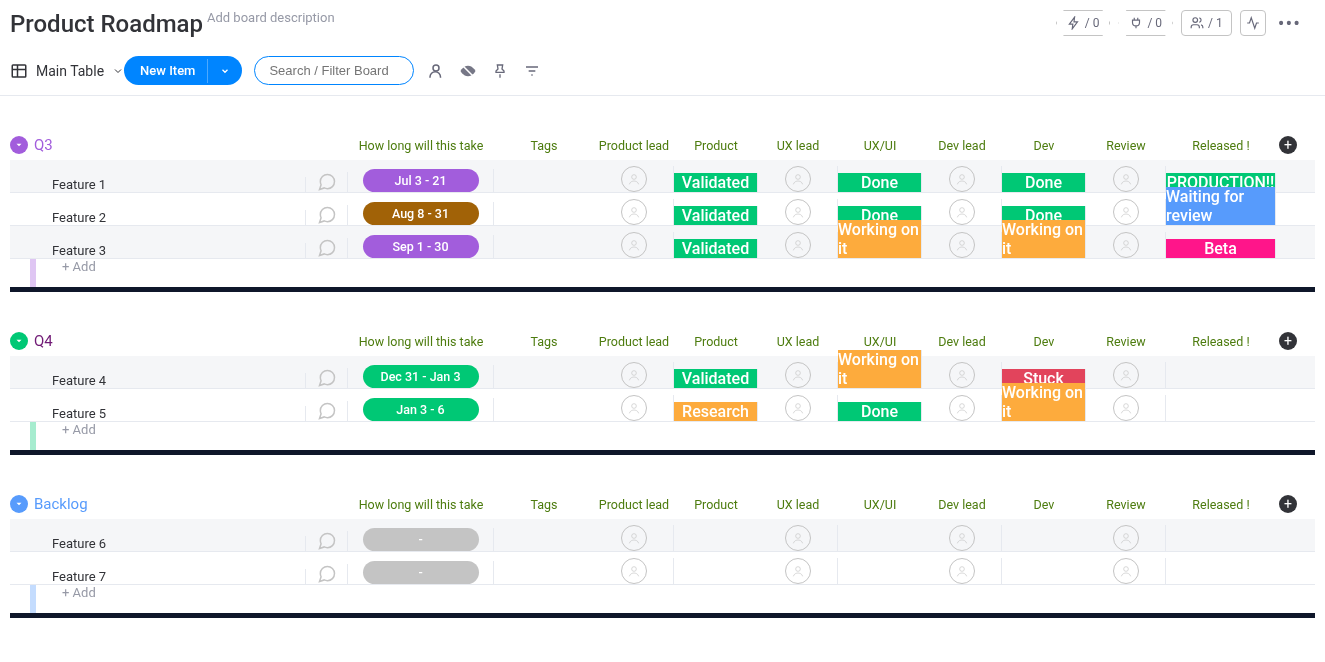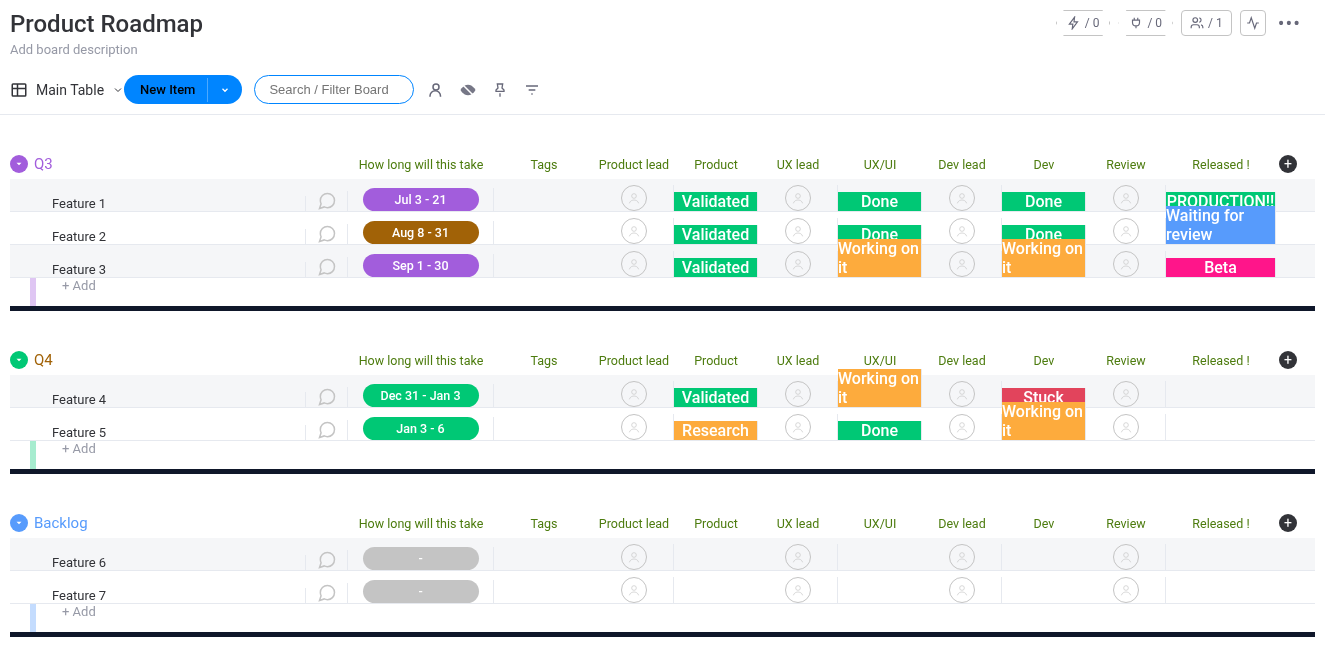--- a/index.html
+++ b/index.html
@@ -1,30 +1,30 @@
 <!DOCTYPE html>
 <html><head>
 <meta charset="utf-8">
 <style>
   * { box-sizing: border-box; margin: 0; padding: 0; }
   body { font-family: -apple-system, BlinkMacSystemFont, "Segoe UI", Roboto, Arial, sans-serif; font-size: 13px; color: #323338; background: #fff; width: 1325px; }
   .header { padding: 10px 20px 0 10px; display: flex; justify-content: space-between; align-items: flex-start; }
-  .title-block { display: flex; flex-direction: column; gap: 4px; }
+  .title-block { display: flex; flex-direction: row; gap: 4px; }
   .title { font-size: 24px; font-weight: 500; }
   .desc { font-size: 13px; color: #9699a6; }
   .hdr-right { display: flex; align-items: center; gap: 8px; }
   .hex-pill { padding: 4px 10px; border: 1px solid #c4c4c4; color: #676879; font-size: 12px; display: inline-flex; align-items: center; gap: 4px; position: relative; clip-path: polygon(8px 0, calc(100% - 8px) 0, 100% 50%, calc(100% - 8px) 100%, 8px 100%, 0 50%); background:#fff; height:26px;}
   .round-pill { border:1px solid #c4c4c4; border-radius: 4px; padding: 4px 8px; display:inline-flex; align-items:center; gap:4px; color:#676879; font-size:12px; height:26px;}
   .round-icon-btn { width:26px; height:26px; border:1px solid #c4c4c4; border-radius:4px; display:inline-flex; align-items:center; justify-content:center; color:#676879;}
   .dots { font-size:20px; letter-spacing:1px; color:#676879; padding:0 4px; cursor:pointer;}
   .bar { display:flex; align-items:center; padding: 10px 20px 10px 10px; border-bottom:1px solid #e6e9ef; margin-top:8px;}
   .bar-left { display:flex; align-items:center; gap:8px; color:#323338;}
   .bar-left .view-name { font-size:14px; }
   .bar-right { display:flex; align-items:center; gap:12px;}
-  .new-item-btn { background:#0085ff; color:#000000; border-radius: 50px; display:flex; align-items:center; overflow:hidden; font-size:13px; font-weight:500;}
+  .new-item-btn { background:#0085ff; color:#ffffff; border-radius: 50px; display:flex; align-items:center; overflow:hidden; font-size:13px; font-weight:500;}
   .new-item-btn .lbl { padding:7px 12px 7px 16px;}
   .new-item-btn .chev { padding:7px 12px; border-left:1px solid rgba(255,255,255,0.3);}
   .search-input { border:1px solid #0085ff; border-radius:50px; padding:6px 14px; font-size:13px; width:160px; outline:none;}
   .icon-btn { width:20px; height:20px; display:inline-flex; align-items:center; justify-content:center; color:#676879; cursor:pointer;}
   
   .board { padding: 40px 10px 20px 10px; }
   .group { margin-bottom: 40px; }
   .g-header { display:flex; align-items:center; }
   .g-title-wrap { display:flex; align-items:center; gap:6px; width:338px; padding-left:0;}
   .g-caret { width:18px; height:18px; border-radius:50%; display:flex; align-items:center; justify-content:center;}
@@ -354,21 +354,21 @@
     </div>
   </div>
     <div class="group">
     <div class="g-header">
       <div class="g-title-wrap">
         <div class="g-caret" style="background:#00c875">
           <svg width="10" height="10" viewBox="0 0 24 24">
               <path d="M6 9l6 6 6-6z"></path>
             </svg>
         </div>
-        <div class="g-title" style="color:#a16207">Q4</div>
+        <div class="g-title" style="color:#701a75">Q4</div>
       </div>
 
    <div class="col-h col-how">How long will this take</div>
    <div class="col-h col-tags">Tags</div>
    <div class="col-h col-plead">Product lead</div>
    <div class="col-h col-product">Product</div>
    <div class="col-h col-uxlead">UX lead</div>
    <div class="col-h col-uxui">UX/UI</div>
    <div class="col-h col-devlead">Dev lead</div>
    <div class="col-h col-dev">Dev</div>

